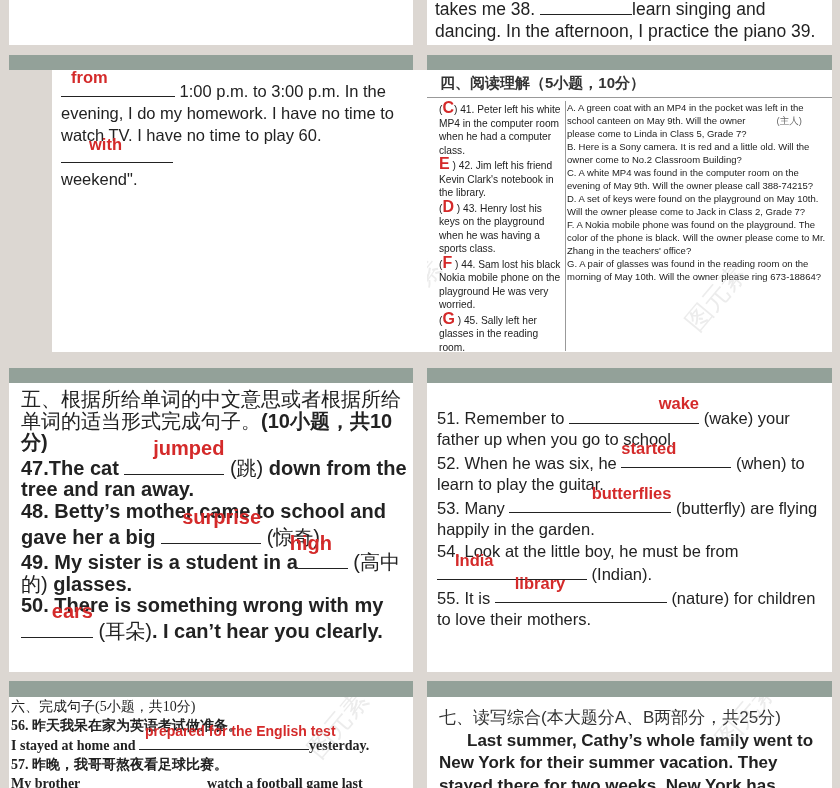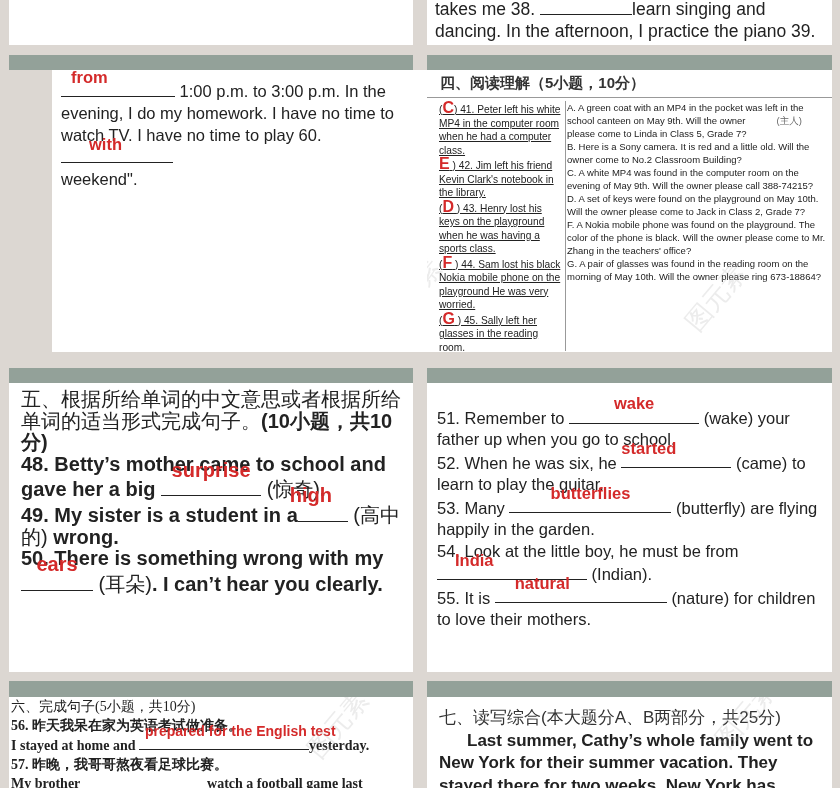--- a/index.html
+++ b/index.html
@@ -7,37 +7,37 @@
     width: 840px; height: 788px; overflow: hidden;
     background: #dcd7d2;
     position: relative;
     font-family: "Liberation Sans", "DejaVu Sans", sans-serif;
     color: #222;
   }
   .slide { position: absolute; background: #ffffff; overflow: hidden; }
   .bar { position: absolute; background: #93a199; }
   .ans { color: #d42a2a; font-weight: bold; }
   .blank { position: relative; display: inline-block; border-bottom: 1.5px solid #222; height: 1em; vertical-align: baseline; }
-  .blank .ans { position: absolute; left: 0; right: 0; top: -0.78em; text-align: center; white-space: nowrap; }
+  .blank .ans { position: absolute; left: 0; right: 0; top: -0.78em; text-align: right; white-space: nowrap; }
   .blank .ans.left { text-align: left; }
 
   
   #s1 { left: 427px; top: -14px; width: 405px; height: 59px; }
   #s1 .txt { position: absolute; left: 8px; top: 10px; font-size: 17.5px; line-height: 22px; }
   #s0 { left: 9px; top: -14px; width: 404px; height: 59px; }
 
   
   #b2l { left: 9px; top: 55px; width: 404px; height: 15px; }
   #b2r { left: 427px; top: 55px; width: 405px; height: 15px; }
   #s2l { left: 9px; top: 70px; width: 404px; height: 282px; margin-left: 43px; }
   #s2l .txt { position: absolute; left: 9px; top: 9px; width: 390px; font-size: 16.5px; line-height: 22px; }
   #s2r { left: 427px; top: 70px; width: 405px; height: 282px; }
   #s2r .title { position: absolute; left: 13px; top: 4px; font-size: 15px; font-weight: bold; color: #333; }
   #s2r .tbl { position: absolute; left: 0; top: 27px; width: 405px; height: 255px; border-top: 1px solid #999; }
-  #s2r .colL { position: absolute; left: 12px; top: 3px; width: 126px; font-size: 10.2px; line-height: 13.5px; text-decoration: underline; }
+  #s2r .colL { position: absolute; left: 12px; top: 3px; width: 126px; font-size: 10.2px; line-height: 13.5px; }
   #s2r .colR { position: absolute; left: 138px; top: 3px; width: 267px; font-size: 9.5px; line-height: 13px; border-left: 1px solid #999; height: 250px; padding-left: 1px; box-sizing: border-box; }
   #s2r .opt-letter { color: #d42a2a; font-weight: bold; font-size: 16px; }
   #s2r .cn { color: #666; padding-left: 31px; }
 
   
   #b3l { left: 9px; top: 368px; width: 404px; height: 15px; }
   #b3r { left: 427px; top: 368px; width: 405px; height: 15px; }
   #s3l { left: 9px; top: 383px; width: 404px; height: 289px; }
   #s3l .txt { position: absolute; left: 12px; top: 6px; width: 388px; font-size: 20px; line-height: 21.6px; font-weight: bold; }
   #s3l .txt .cnhead { font-weight: normal; }
@@ -106,33 +106,34 @@
   <div class="watermark" style="left:-55px;top:205px">图元素</div>
   <div class="watermark" style="left:250px;top:210px">图元素</div>
 </div>
 
 <div class="bar" id="b3l"></div>
 <div class="bar" id="b3r"></div>
 
 <div class="slide" id="s3l">
   <div class="txt">
     <div><span class="cnhead">五、根据所给单词的中文意思或者根据所给单词的适当形式完成句子。</span><span>(10小题，共10分)</span></div>
+    <div><span>47.The cat </span><span class="blank" style="width:100px"><span class="ans">jumped</span></span> <span class="cnp">(跳)</span><span> down from the tree and ran away.</span></div>
     <div><span>48. Betty’s mother came to school and gave her a big </span><span class="blank" style="width:100px"><span class="ans">surprise</span></span> <span class="cnp">(惊奇)</span><span>.</span></div>
-    <div><span>49. My sister is a student in a</span><span class="blank" style="width:50px"><span class="ans left" style="left:-8px">high</span></span> <span class="cnp">(高中的)</span><span> wrong.</span></div>
+    <div><span>49. My sister is a student in a</span><span class="blank" style="width:50px"><span class="ans left" style="left:-8px">high</span></span> <span class="cnp">(高中的)</span><span> glasses.</span></div>
     <div><span>50. There is something wrong with my </span><span class="blank" style="width:72px"><span class="ans">ears</span></span> <span class="cnp">(耳朵)</span><span>. I can’t hear you clearly.</span></div>
   </div>
 </div>
 
 <div class="slide" id="s3r">
   <div class="txt">
     <div><span>51. Remember to </span><span class="blank" style="width:130px"><span class="ans">wake</span></span> <span>(wake)</span><span> your father up when you go to school.</span></div>
-    <div><span>52. When he was six, he </span><span class="blank" style="width:110px"><span class="ans left">started</span></span> <span>(came)</span><span> to learn to play the guitar.</span></div>
+    <div><span>52. When he was six, he </span><span class="blank" style="width:110px"><span class="ans left">started</span></span> <span>(when)</span><span> to learn to play the guitar.</span></div>
     <div><span>53. Many </span><span class="blank" style="width:162px"><span class="ans">butterflies</span></span> <span>(butterfly)</span><span> are flying happily in the garden.</span></div>
     <div><span>54. Look at the little boy, he must be from</span><span class="blank" style="width:150px"><span class="ans left" style="left:18px">India</span></span> <span>(Indian)</span><span>.</span></div>
-    <div><span>55. It is </span><span class="blank" style="width:172px"><span class="ans left" style="left:20px">natural</span></span> <span>(nature)</span><span> for children to love their mothers.</span></div>
+    <div><span>55. It is </span><span class="blank" style="width:172px"><span class="ans left" style="left:20px">library</span></span> <span>(nature)</span><span> for children to love their mothers.</span></div>
   </div>
 </div>
 
 <div class="bar" id="b4l"></div>
 <div class="bar" id="b4r"></div>
 
 <div class="slide" id="s4l">
   <div class="txt">
     <div>六、完成句子(5小题，共10分)</div>
     <div class="b">56. 昨天我呆在家为英语考试做准备。</div>

